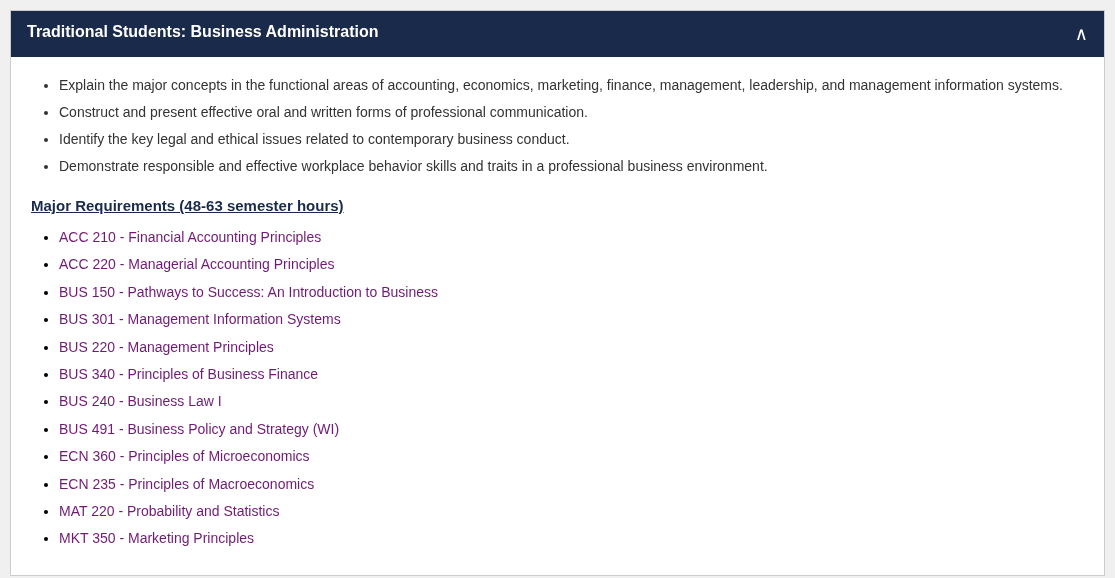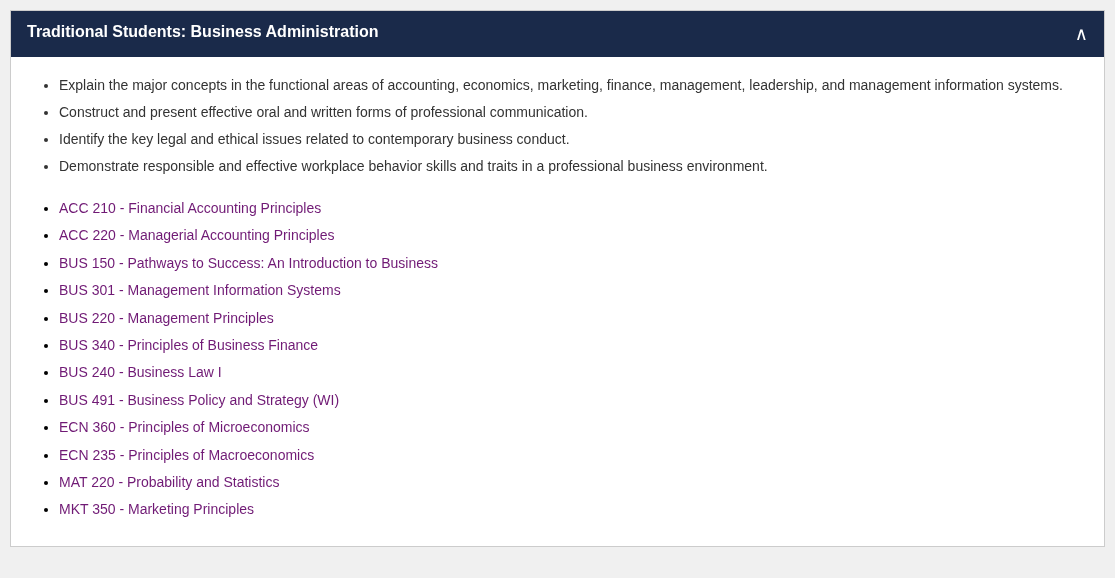--- a/index.html
+++ b/index.html
@@ -113,20 +113,21 @@
   <div class="panel-body">
 
 
     <ul class="bullet-list">
     <li>Explain the major concepts in the functional areas of accounting, economics, marketing, finance, management, leadership, and management information systems.</li>
         <li>Construct and present effective oral and written forms of professional communication.</li>
         <li>Identify the key legal and ethical issues related to contemporary business conduct.</li>
         <li>Demonstrate responsible and effective workplace behavior skills and traits in a professional business environment.</li>
       </ul>
 
+    <h2 class="major-requirements-heading">Major Requirements (48-63 semester hours)</h2>
 
     <ul class="course-list">
     <li><a href="#" class="course-link">ACC 210 - Financial Accounting Principles</a></li>
         <li><a href="#" class="course-link">ACC 220 - Managerial Accounting Principles</a></li>
         <li><a href="#" class="course-link">BUS 150 - Pathways to Success: An Introduction to Business</a></li>
         <li><a href="#" class="course-link">BUS 301 - Management Information Systems</a></li>
         <li><a href="#" class="course-link">BUS 220 - Management Principles</a></li>
         <li><a href="#" class="course-link">BUS 340 - Principles of Business Finance</a></li>
         <li><a href="#" class="course-link">BUS 240 - Business Law I</a></li>
         <li><a href="#" class="course-link">BUS 491 - Business Policy and Strategy (WI)</a></li>

